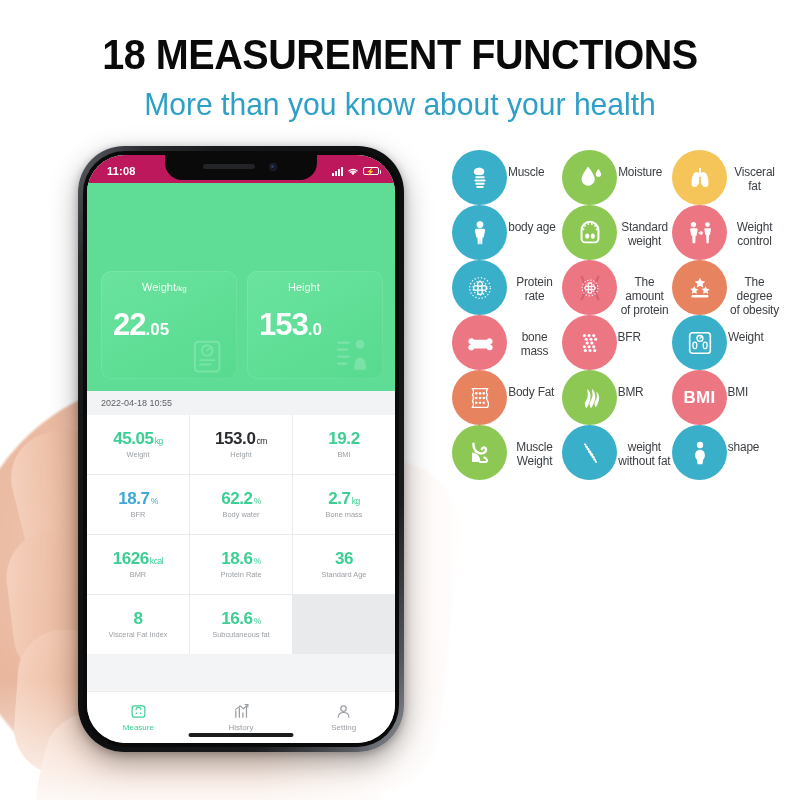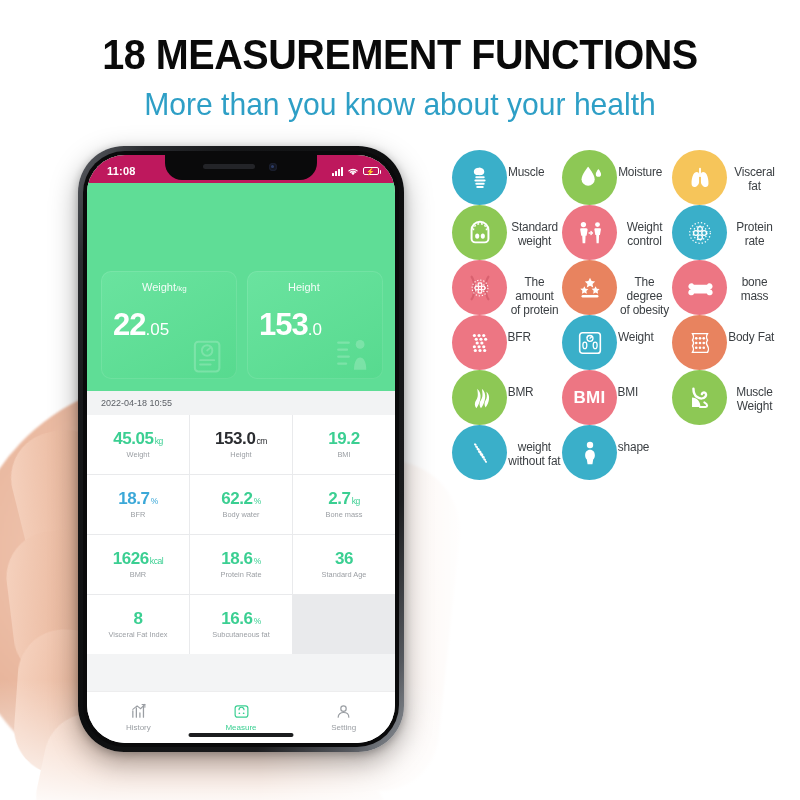--- a/index.html
+++ b/index.html
@@ -174,21 +174,21 @@
     flex:1; height:108px; border-radius:10px; position:relative; overflow:hidden;
     background: linear-gradient(150deg, #6ae39f 0%, #57da8f 100%);
     box-shadow: inset 0 0 0 1px rgba(255,255,255,.10);
   }
   .bc-title { position:absolute; left:12px; top:10px; color:#fff; font-size:11px;margin-left:29px; }
   .bc-title span { font-size:8px; opacity:.92; }
   .bc-val {
     position:absolute; left:12px; top:38px; color:#fff;
     font-size:31px; font-weight:bold; letter-spacing:-1px; line-height:1;
   }
-  .bc-val .dec { font-size:17px; font-weight:normal; letter-spacing:0; }
+  .bc-val .dec { font-size:17px; font-weight:bold; letter-spacing:0; }
   .bc-art { position:absolute; right:8px; bottom:4px; opacity:.20; }
   .bc-art svg { display:block; }
 
   
   .tsbar {
     position:absolute; left:0; top:236px; width:100%; height:24px;
     background:#f2f3f4; display:flex; align-items:center; padding-left:14px;
     z-index:6;
   }
   .tsbar span { font-size:9px; color:#5c6066; }
@@ -404,46 +404,46 @@
               <div class="l">Visceral Fat Index</div>
             </div>
             <div class="cell">
               <div class="v">16.6<span class="u">%</span></div>
               <div class="l">Subcutaneous fat</div>
             </div>
           </div>
 
         <div class="tabbar">
 
-          <div class="tab">
-            <div class="ti">
-              <svg width="17" height="17" viewBox="0 0 24 24">
-                <path d="M4 20V11M9 20V7M14 20v-6M19 20V4" stroke="#9a9ea3" stroke-width="1.8" stroke-linecap="round"></path>
-                <path d="M4 9 L10 4 L15 8 L21 2" stroke="#9a9ea3" stroke-width="1.5" fill="none" stroke-linecap="round"></path>
-                <path d="M17 2h4v4" stroke="#9a9ea3" stroke-width="1.5" fill="none" stroke-linecap="round"></path>
-              </svg>
-            </div>
-            <div class="tl">History</div>
-          </div>
-
           <div class="tab active">
             <div class="ti">
               <svg width="17" height="17" viewBox="0 0 24 24">
                 <rect x="3" y="4" width="18" height="16" rx="3.5" fill="none" stroke="#3bcf92" stroke-width="1.7"></rect>
                 <path d="M8.5 9.5a3.5 3.5 0 0 1 7 0" fill="none" stroke="#3bcf92" stroke-width="1.7" stroke-linecap="round"></path>
                 <circle cx="9" cy="14.5" r="1.2" fill="#3bcf92"></circle>
                 <circle cx="15" cy="14.5" r="1.2" fill="#3bcf92"></circle>
               </svg>
             </div>
             <div class="tl">Measure</div>
           </div>
 
           <div class="tab">
             <div class="ti">
               <svg width="17" height="17" viewBox="0 0 24 24">
+                <path d="M4 20V11M9 20V7M14 20v-6M19 20V4" stroke="#9a9ea3" stroke-width="1.8" stroke-linecap="round"></path>
+                <path d="M4 9 L10 4 L15 8 L21 2" stroke="#9a9ea3" stroke-width="1.5" fill="none" stroke-linecap="round"></path>
+                <path d="M17 2h4v4" stroke="#9a9ea3" stroke-width="1.5" fill="none" stroke-linecap="round"></path>
+              </svg>
+            </div>
+            <div class="tl">History</div>
+          </div>
+
+          <div class="tab">
+            <div class="ti">
+              <svg width="17" height="17" viewBox="0 0 24 24">
                 <circle cx="12" cy="8" r="3.8" fill="none" stroke="#9a9ea3" stroke-width="1.7"></circle>
                 <path d="M4.5 20c0-4.2 3.3-6.6 7.5-6.6s7.5 2.4 7.5 6.6" fill="none" stroke="#9a9ea3" stroke-width="1.7" stroke-linecap="round"></path>
               </svg>
             </div>
             <div class="tl">Setting</div>
           </div>
 
         </div>
 
         <div class="home-ind"></div>
@@ -477,20 +477,29 @@
       </div>
       <div class="ic-cell">
         <div class="ic-circle" style="background: rgb(246, 197, 90);">
           <svg width="30" height="30" viewBox="0 0 32 32">
             <rect x="15" y="5" width="2" height="10" rx="1" fill="#ffffff"></rect>
             <path d="M15 12c0-3-4-3.5-6 0-1.6 2.8-2.2 7-2 10.5.1 2 1.4 3.2 3 3.2 2.2 0 5-2.4 5-5.4z" fill="#ffffff"></path>
             <path d="M17 12c0-3 4-3.5 6 0 1.6 2.8 2.2 7 2 10.5-.1 2-1.4 3.2-3 3.2-2.2 0-5-2.4-5-5.4z" fill="#ffffff"></path>
           </svg>
         </div>
         <div class="ic-label">Visceral fat</div>
+      </div>
+      <div class="ic-cell">
+        <div class="ic-circle" style="background: rgb(58, 175, 201);">
+          <svg width="30" height="30" viewBox="0 0 32 32">
+            <circle cx="16" cy="7" r="3.6" fill="#ffffff"></circle>
+            <path d="M12.2 11.5h7.6c1.1 0 1.8 1 1.6 2l-1.5 7.2h-1.1L18.3 28h-1.9l-.4-6.5-.4 6.5h-1.9l-.5-7.3h-1.1l-1.5-7.2c-.2-1 .5-2 1.6-2z" fill="#ffffff"></path>
+          </svg>
+        </div>
+        <div class="ic-label">body age</div>
       </div>
       <div class="ic-cell">
         <div class="ic-circle" style="background: rgb(141, 200, 85);">
           <svg width="30" height="30" viewBox="0 0 32 32">
             <path d="M7 13a9 9 0 0 1 18 0v9a4 4 0 0 1-4 4H11a4 4 0 0 1-4-4z" fill="none" stroke="#ffffff" stroke-width="2.1"></path>
             <path d="M9 13a7 7 0 0 1 14 0" fill="none" stroke="#ffffff" stroke-width="1.6" stroke-dasharray="2 2"></path>
             <path d="M13 16.5c1.4 0 2.2 1 2.2 2.6 0 1.5-.6 3-2.2 3s-2.2-1.5-2.2-3c0-1.6.8-2.6 2.2-2.6z" fill="#ffffff"></path>
             <path d="M19 16.5c1.4 0 2.2 1 2.2 2.6 0 1.5-.6 3-2.2 3s-2.2-1.5-2.2-3c0-1.6.8-2.6 2.2-2.6z" fill="#ffffff"></path>
           </svg>
         </div>

